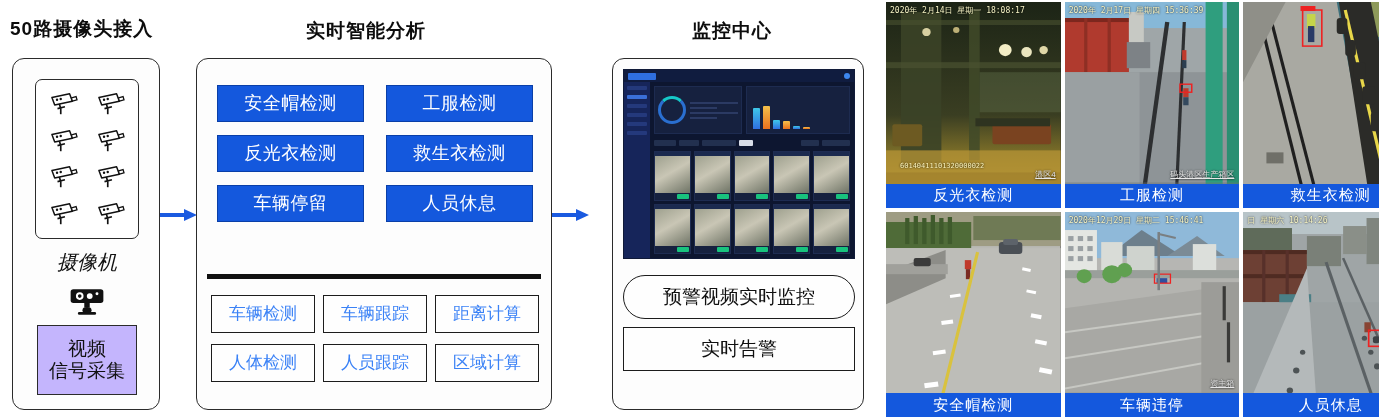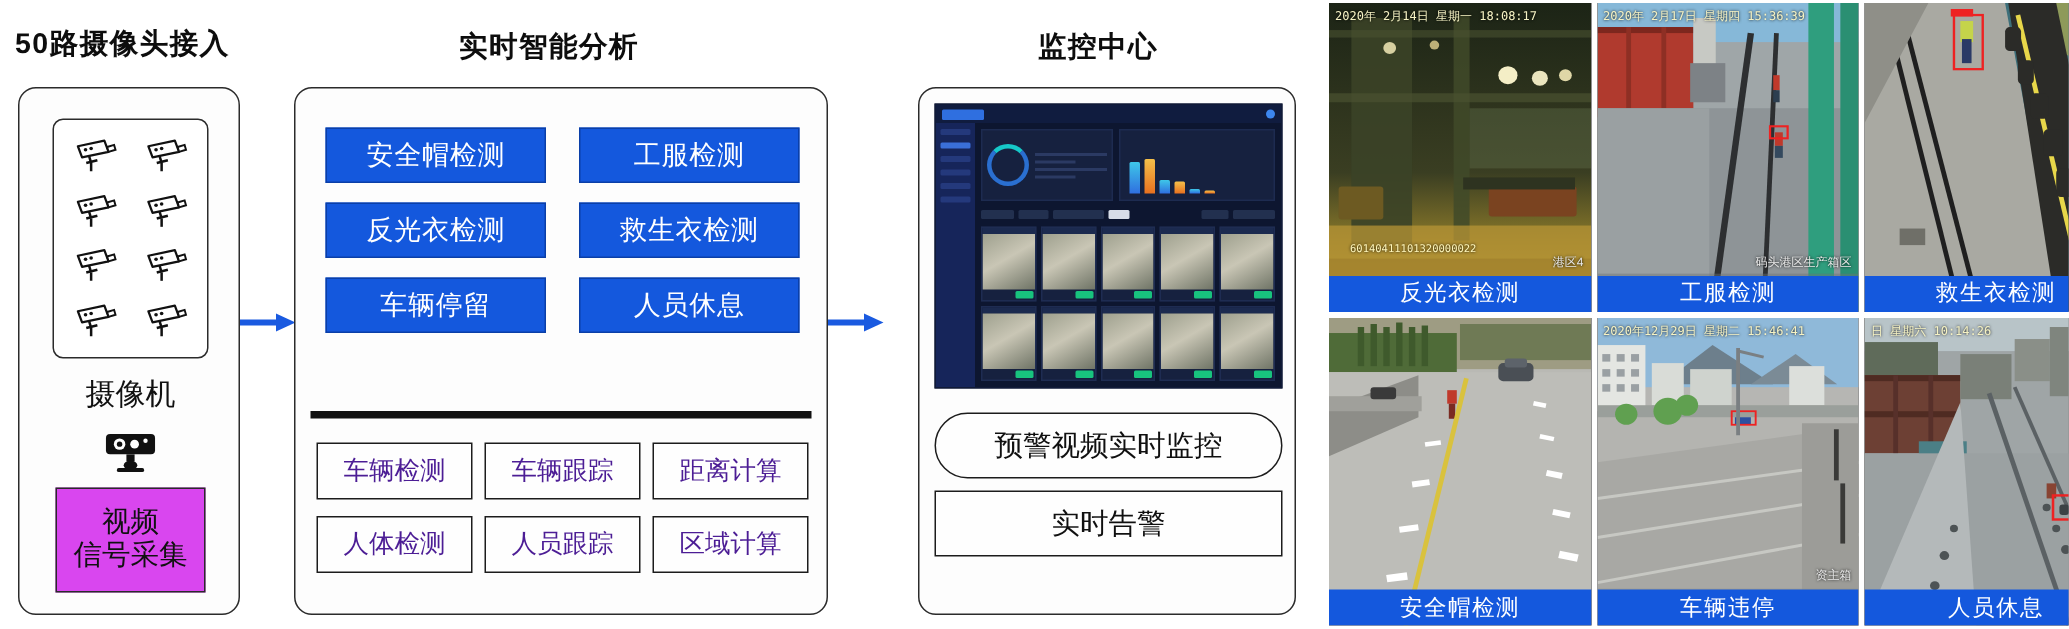--- a/index.html
+++ b/index.html
@@ -51,33 +51,34 @@
     padding: 6px 4px;
   }
   .cam-icon { width: 30px; height: 26px; display: block; }
 
   #label-cameras {
     position: absolute;
     left: 0; top: 190px; width: 148px;
     text-align: center;
     font-size: 20px;
     color: #111;
+    font-style: italic;
   }
   #video-capture-icon {
     position: absolute; left: 0; top: 228px; width: 148px;
     text-align: center;
   }
   #video-capture-icon svg { width: 40px; height: 30px; }
 
   #box-video-capture {
     position: absolute;
     left: 24px; top: 266px;
     width: 100px; height: 70px;
     border: 1.4px solid #2b2b2b;
-    background: #d946ef;
+    background: #c4b5fd;
     display: flex; flex-direction: column;
     align-items: center; justify-content: center;
     line-height: 1.15;
     font-size: 19px;
     color: #111;
   }
 
   
   .arrow { position: absolute; }
   #arrow-1 { left: 160px; top: 207px; }
@@ -113,21 +114,21 @@
     position: absolute;
     left: 14px; top: 236px;
     width: 328px;
     display: grid;
     grid-template-columns: 1fr 1fr 1fr;
     gap: 11px 8px;
   }
   .white-box {
     background: #fefefe;
     border: 1.3px solid #1c1c1c;
-    color: #4c1d95;
+    color: #3b82f6;
     font-size: 17px;
     text-align: center;
     padding: 6px 2px 7px;
     white-space: nowrap;
   }
 
   
   #dashboard {
     position: absolute;
     left: 10px; top: 10px;
@@ -207,20 +208,21 @@
     font-family: "DejaVu Sans Mono", monospace;
     text-shadow: 0 0 2px #000;
     white-space: nowrap;
     z-index: 3;
   }
   .thumb-ocr {
     position: absolute; right: 5px; bottom: 28px;
     font-size: 8px; color: #e8e8e8;
     text-shadow: 0 0 2px #000;
     z-index: 3;
+    text-decoration: underline;
   }
   .thumb-plate {
     position: absolute; left: 14px; bottom: 38px;
     font-size: 7px; color: #fff7bb;
     font-family: "DejaVu Sans Mono", monospace;
     text-shadow: 0 0 2px #000;
     z-index: 3;
   }
   .thumb-caption {
     position: absolute; left: 0; right: 0; bottom: 0;

